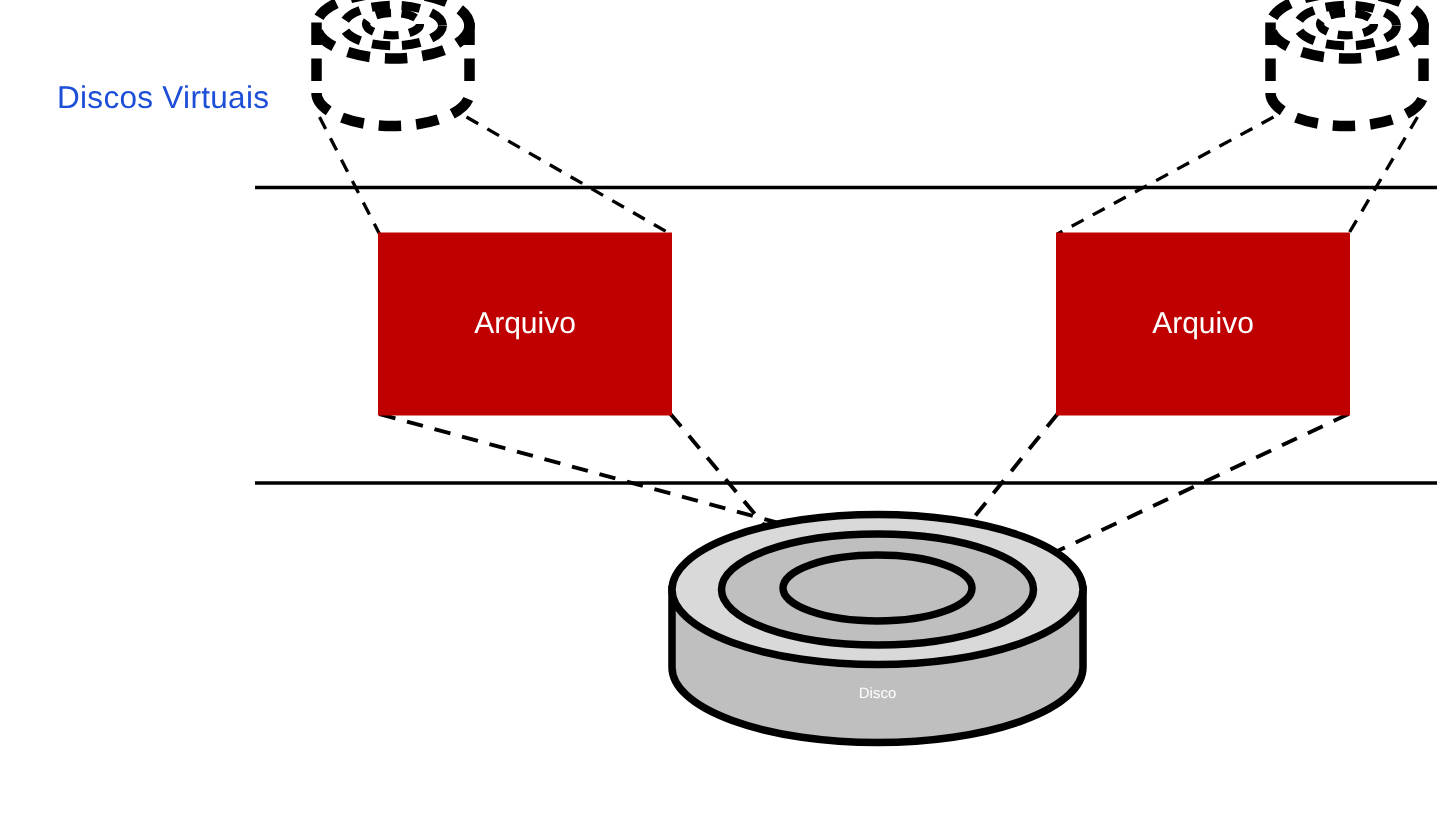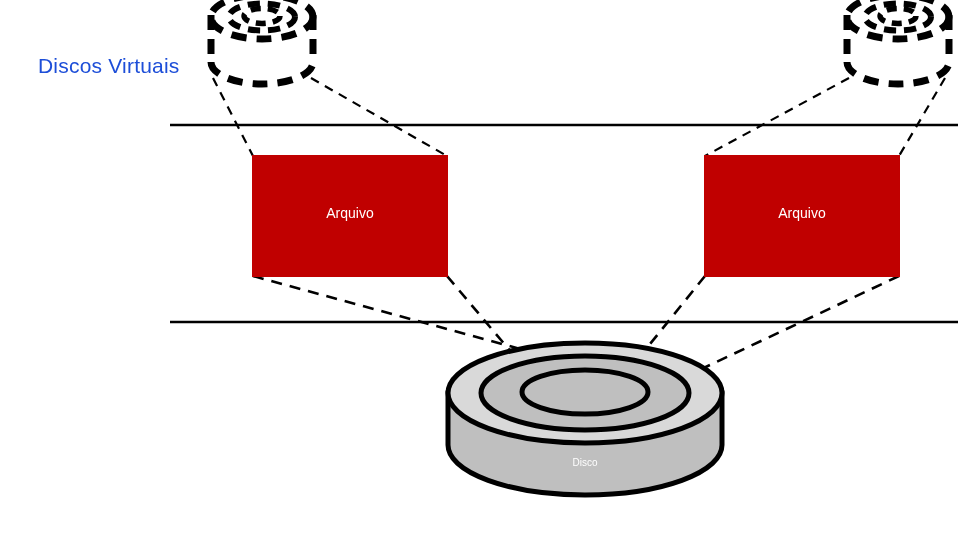--- a/index.html
+++ b/index.html
@@ -31,21 +31,21 @@
   }
   #virtual-disks-label {
     left: 14px;
     top: 54px;
     font-size: 21px;
     color: #1d4ed8;
     letter-spacing: 0.2px;
     margin-left: 24px;
   }
   .file-label {
-    font-size: 14px;
+    font-size: 20px;
     color: #ffffff;
     text-align: center;
     width: 200px;
   }
   #file-label-left  { left: 250px; top: 205px; }
   #file-label-right { left: 702px; top: 205px; }
   #disk-label {
     left: 485px;
     top: 457px;
     width: 200px;

